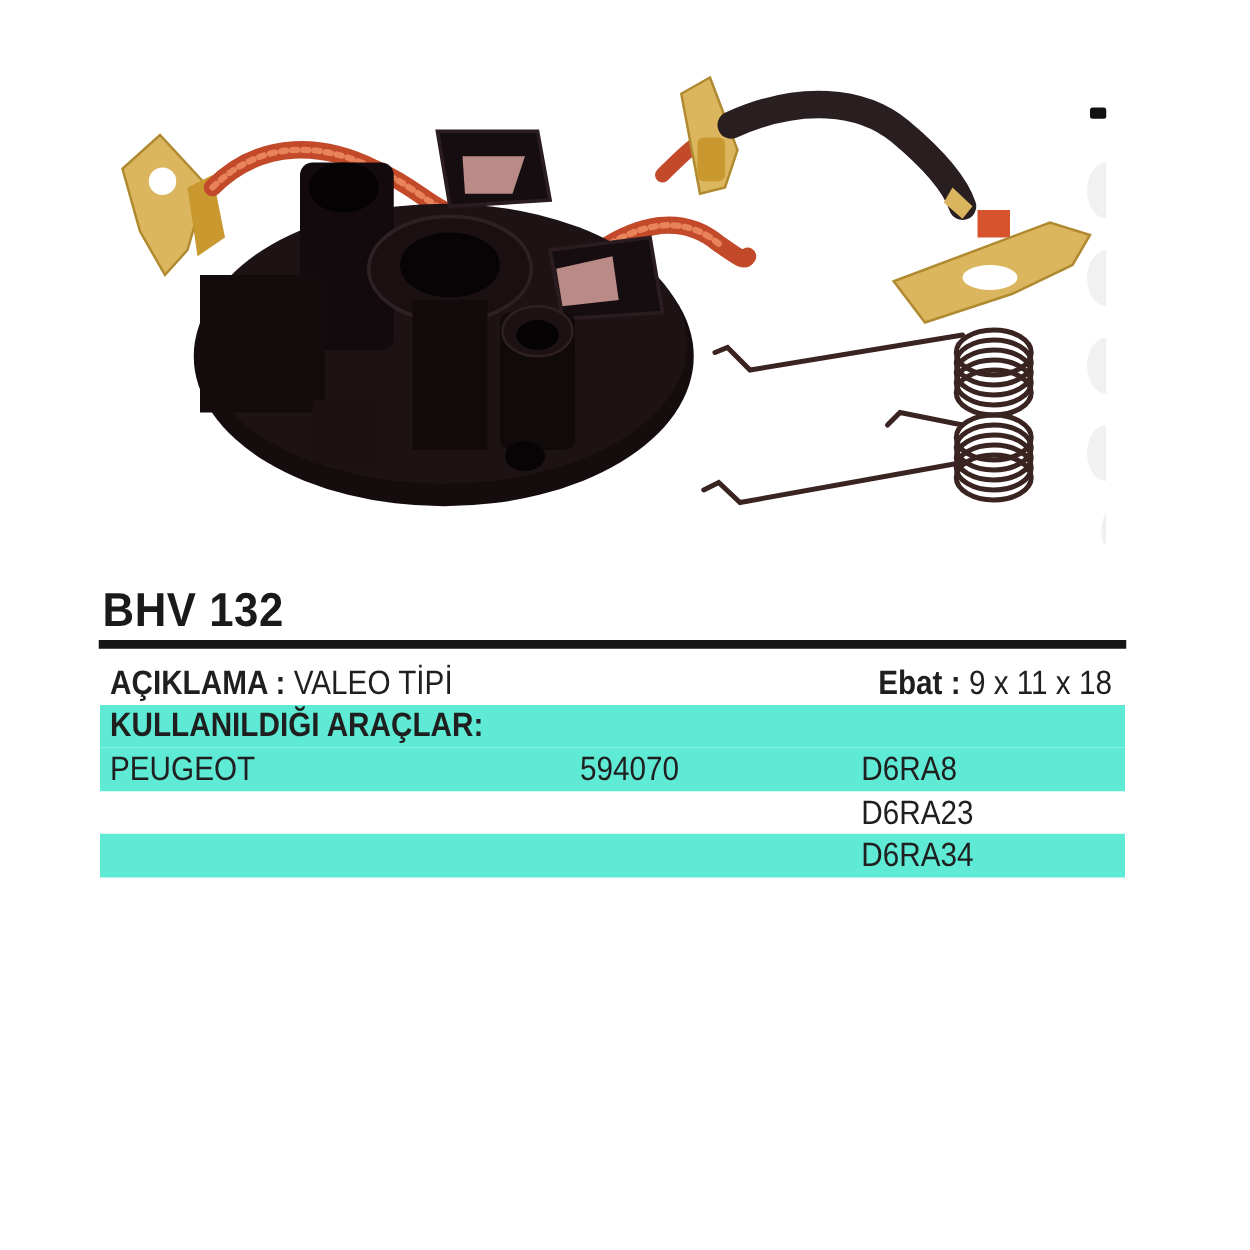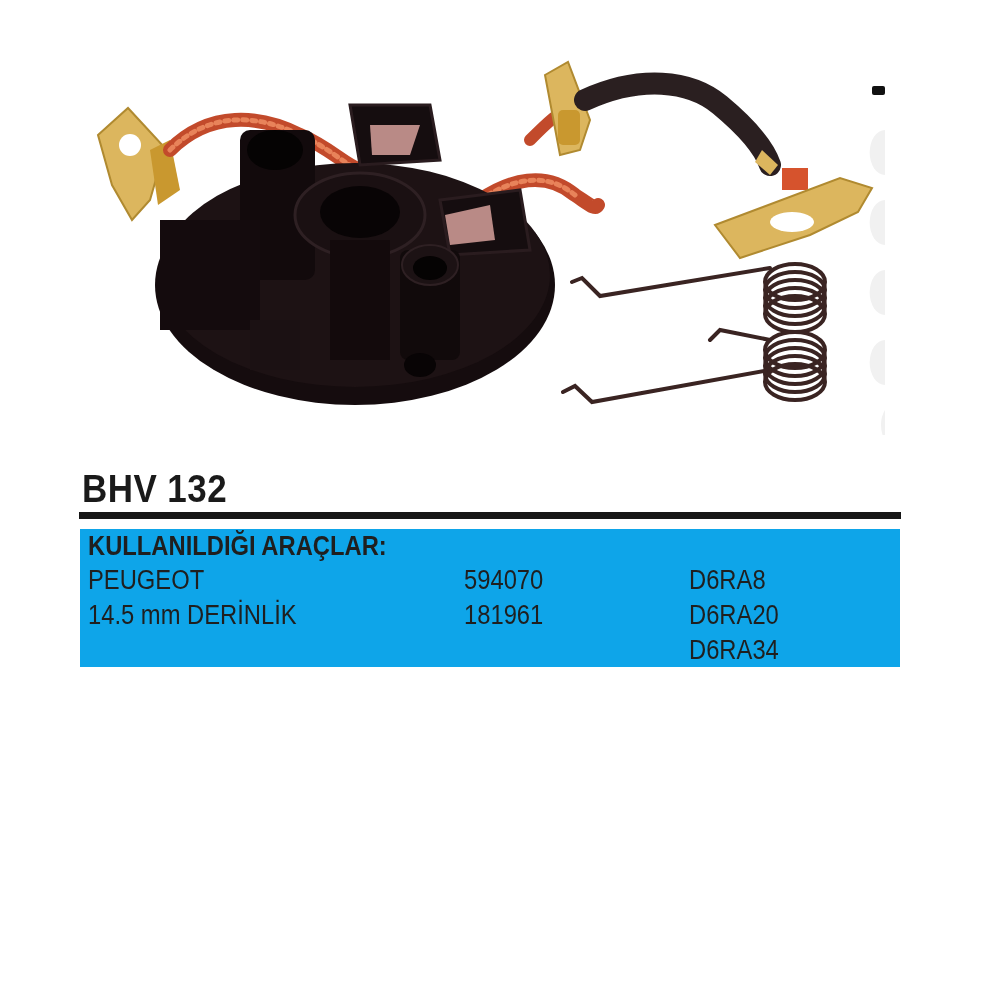--- a/index.html
+++ b/index.html
@@ -13,21 +13,21 @@
       position: absolute; left: 82px; top: 468px;
       font-size: 38px; font-weight: bold; letter-spacing: 0.5px; color: #1a1a1a;
       transform: scaleX(0.92); transform-origin: left top;
     }
     .divider {
       position: absolute; left: 79px; top: 512px; width: 822px; height: 7px; background: #161616;
     }
 
     .spec-table { position: absolute; left: 80px; top: 529px; width: 820px; }
     .row { position: relative; height: 34.6px; width: 100%; }
-    .row.gray { background: #0ea5e9; }
+    .row.gray { background: #5eead4; }
     .cell {
       position: absolute; top: 0; height: 100%; display: flex; align-items: center;
       font-size: 27px; white-space: nowrap; color: #1f1f1f;
       transform: scaleX(0.88); transform-origin: left center;
     }
     .c1 { left: 8px; }
     .c2 { left: 384px; }
     .c3 { left: 609px; }
     .cell.right { right: 10px; left: auto; transform-origin: right center; }
     .bold { font-weight: bold; }
@@ -114,38 +114,46 @@
       <path d="M885,410 A15,22 0 0,0 885,440 Z"></path>
     </g>
   </svg>
 </div>
 
 <div class="title">BHV 132</div>
 <div class="divider"></div>
 
 <div class="spec-table">
 
+  <div class="row">
+    <div class="cell c1">
+      <span class="bold">AÇIKLAMA :</span>
+      <span style="white-space:pre"> VALEO TİPİ</span>
+    </div>
+    <div class="cell right">
+      <span class="bold">Ebat :</span>
+      <span style="white-space:pre"> 9 x 11 x 18</span>
+    </div>
+  </div>
 
   <div class="row gray">
     <div class="cell c1 bold">KULLANILDIĞI ARAÇLAR:</div>
   </div>
 
 
 
 
   <div class="row gray">
     <div class="cell c1">PEUGEOT</div>
     <div class="cell c2">594070</div>
     <div class="cell c3">D6RA8</div>
   </div>
 
 
-  <div class="row gray">
-    <div class="cell c1">14.5 mm DERİNLİK</div>
-    <div class="cell c2">181961</div>
-    <div class="cell c3">D6RA20</div>
+
+  <div class="row">
+    <div class="cell c3">D6RA23</div>
   </div>
-
 
   <div class="row gray">
     <div class="cell c3">D6RA34</div>
   </div>
 </div>
 
 </body></html>

